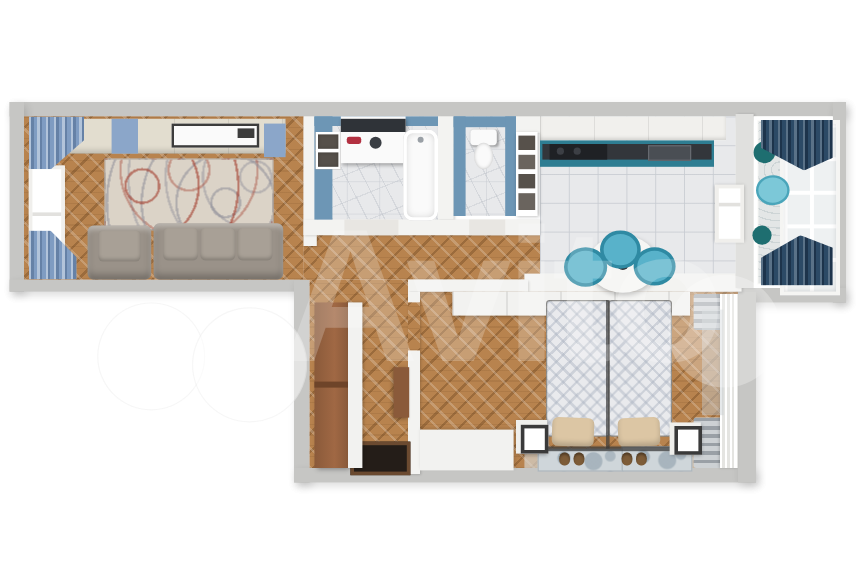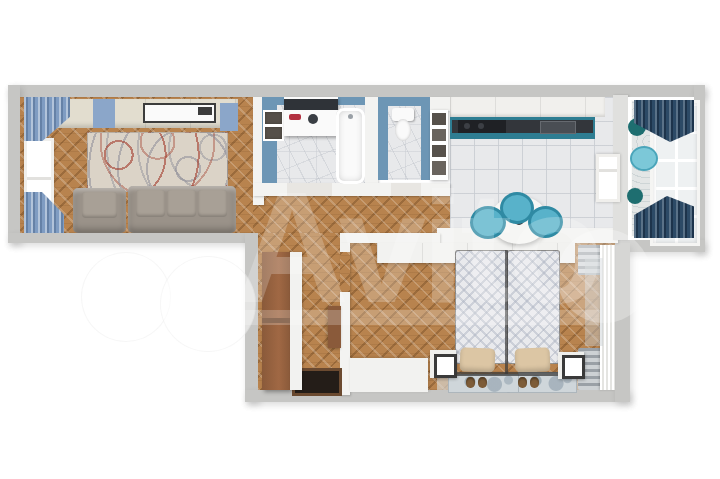--- a/index.html
+++ b/index.html
@@ -54,21 +54,21 @@
       radial-gradient(circle at 65% 55%, rgba(120,140,155,.45) 0 7px, transparent 8px),
       radial-gradient(circle at 85% 30%, rgba(120,140,155,.4) 0 4px, transparent 5px);
     border:1px solid rgba(150,160,168,.6); }
   .glazing { background-color:var(--glazingPane);
     background-image:
       linear-gradient(#ffffff 3px, transparent 3px),
       linear-gradient(90deg, #ffffff 3px, transparent 3px);
     background-size:22px 28px; border:3px solid #f5f5f3; box-shadow:inset 0 0 4px rgba(0,0,0,.15); }
   .balcony-floor { background-color:var(--balconyFloor);
     background-image:repeating-radial-gradient(circle at 30% 30%, rgba(140,160,165,.25) 0 1px, transparent 1px 6px); }
-  .wm { z-index:50; pointer-events:none;text-decoration:underline; }
+  .wm { z-index:50; pointer-events:none; }
   .wm-circle { border-radius:50%; background:rgba(255,255,255,.5); border:1px solid rgba(0,0,0,.035); }
   .wm-text { color:rgba(255,255,255,.22); font-weight:bold; font-size:158px; letter-spacing:-5px; line-height:1; }
   .seams { background-image:repeating-linear-gradient(90deg, rgba(0,0,0,.08) 0 1px, transparent 1px 45px); }
 </style>
 </head>
 <body>
 
 <div class="canvas">
 
   <div class="abs wall-outer" style="left:8px;top:85px;width:697px;height:12px;"></div>

